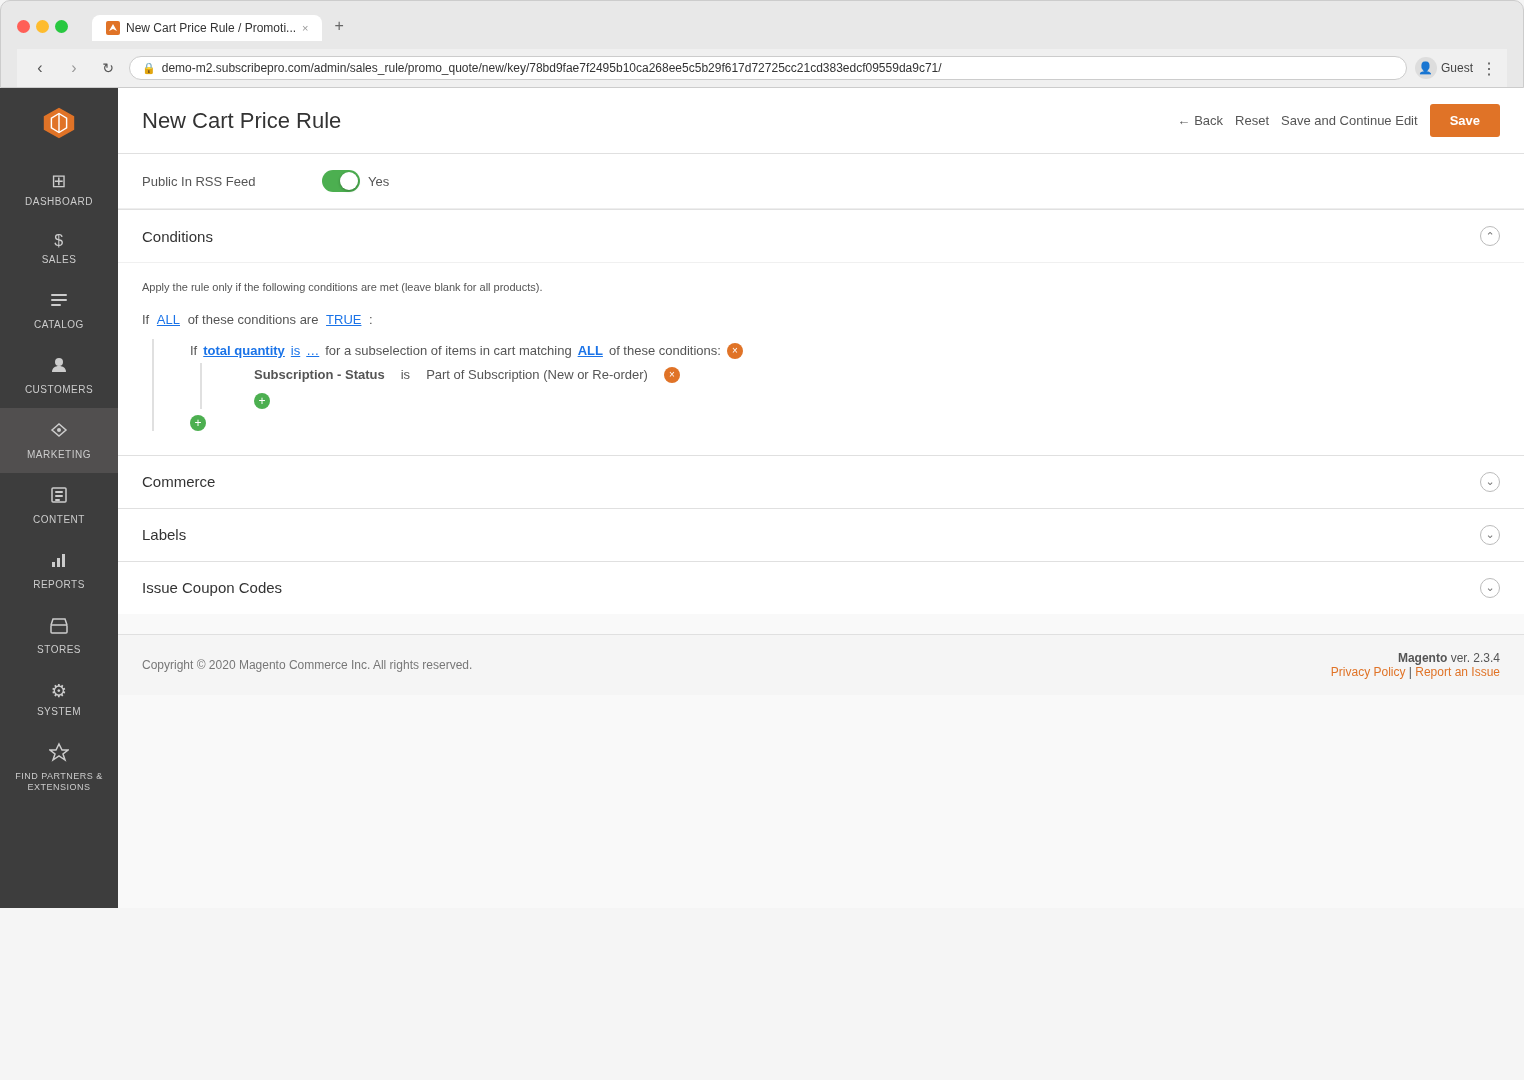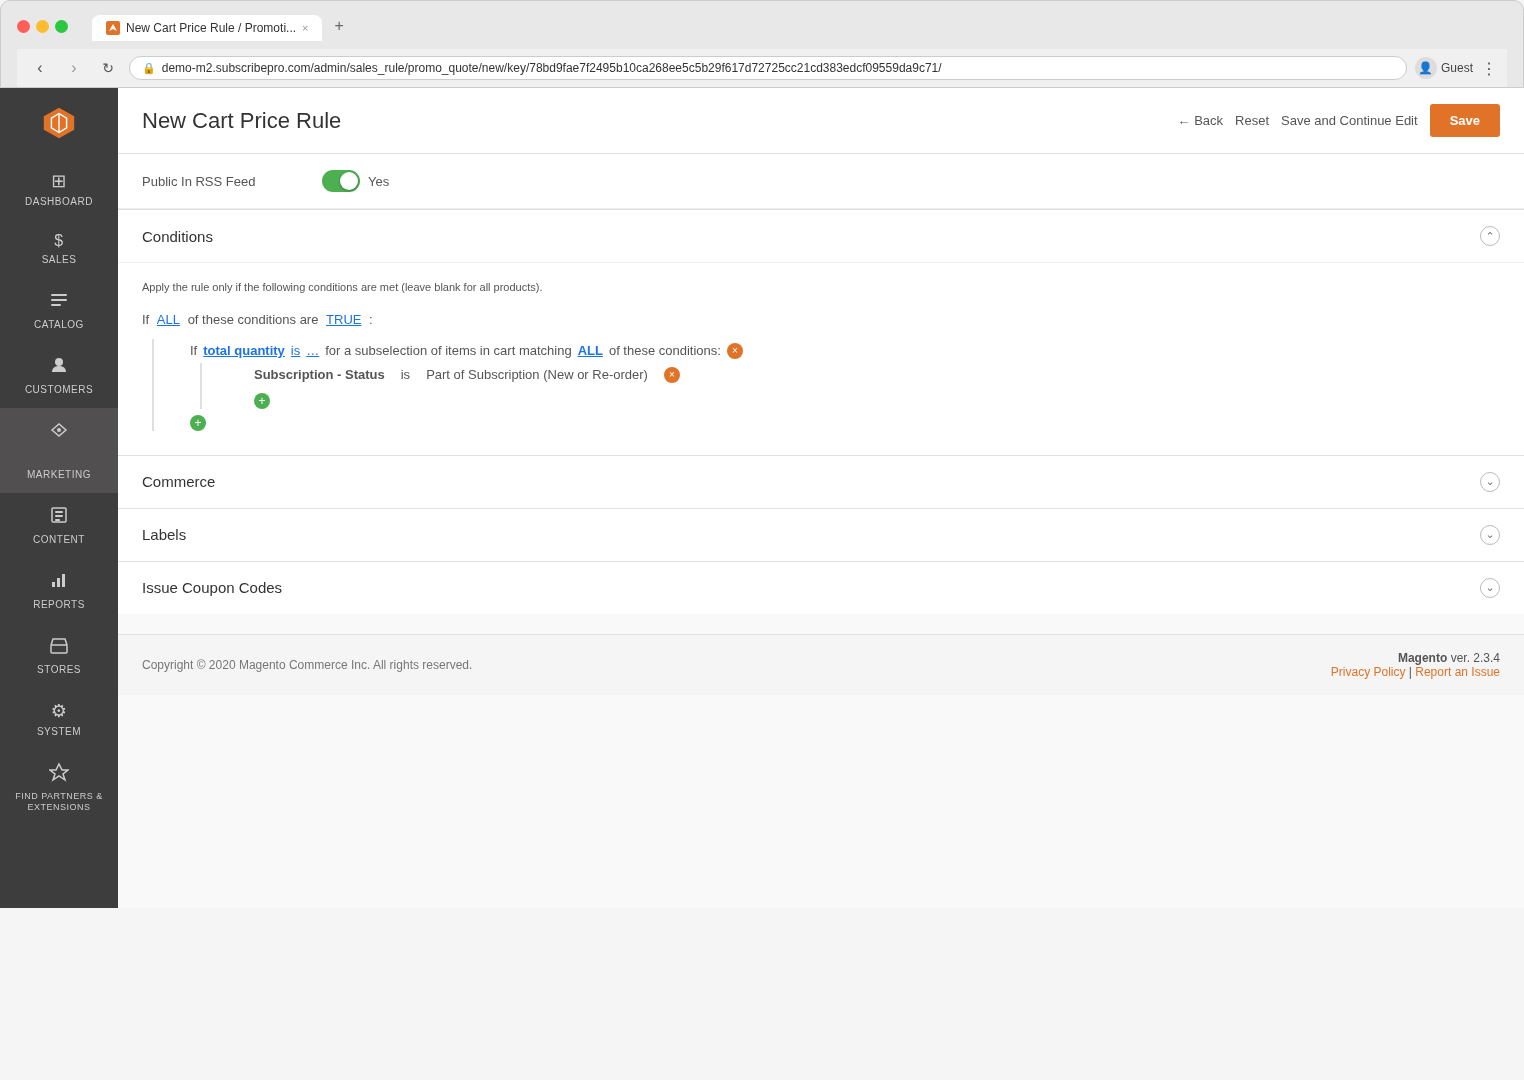--- a/index.html
+++ b/index.html
@@ -6,21 +6,21 @@
     body { font-family: -apple-system, BlinkMacSystemFont, 'Segoe UI', sans-serif; background: #f5f5f5; font-size: 13px; }
 
     
     .app-container { display: flex; height: 820px; background: #fff; }
 
     
     .sidebar { width: 118px; background: #3d3d3d; display: flex; flex-direction: column; align-items: center; padding: 0; flex-shrink: 0; }
     .sidebar-logo { padding: 16px 0; display: flex; align-items: center; justify-content: center; }
     .magento-logo-svg { width: 38px; height: 38px; }
     .sidebar-item { width: 100%; display: flex; flex-direction: column; align-items: center; padding: 12px 6px; cursor: pointer; color: #ccc; font-size: 10px; font-weight: 500; text-transform: uppercase; letter-spacing: 0.5px; transition: background 0.2s; }
-    .sidebar-item.active { background: #514f4f; gap: 20px; }
+    .sidebar-item.active { background: #514f4f; }
     .sidebar-item .icon { font-size: 18px; margin-bottom: 4px; }
     .sidebar-item-label { text-align: right; line-height: 1.2; }
 
     
     .main-content { flex: 1; display: flex; flex-direction: column; overflow: hidden; }
 
     
     .page-header { background: #fff; padding: 16px 24px; border-bottom: 1px solid #e0e0e0; display: flex; align-items: center; justify-content: space-between; }
     .page-title { font-size: 22px; font-weight: 300; color: #333; }
     .header-actions { display: flex; align-items: center; gap: 12px; }

